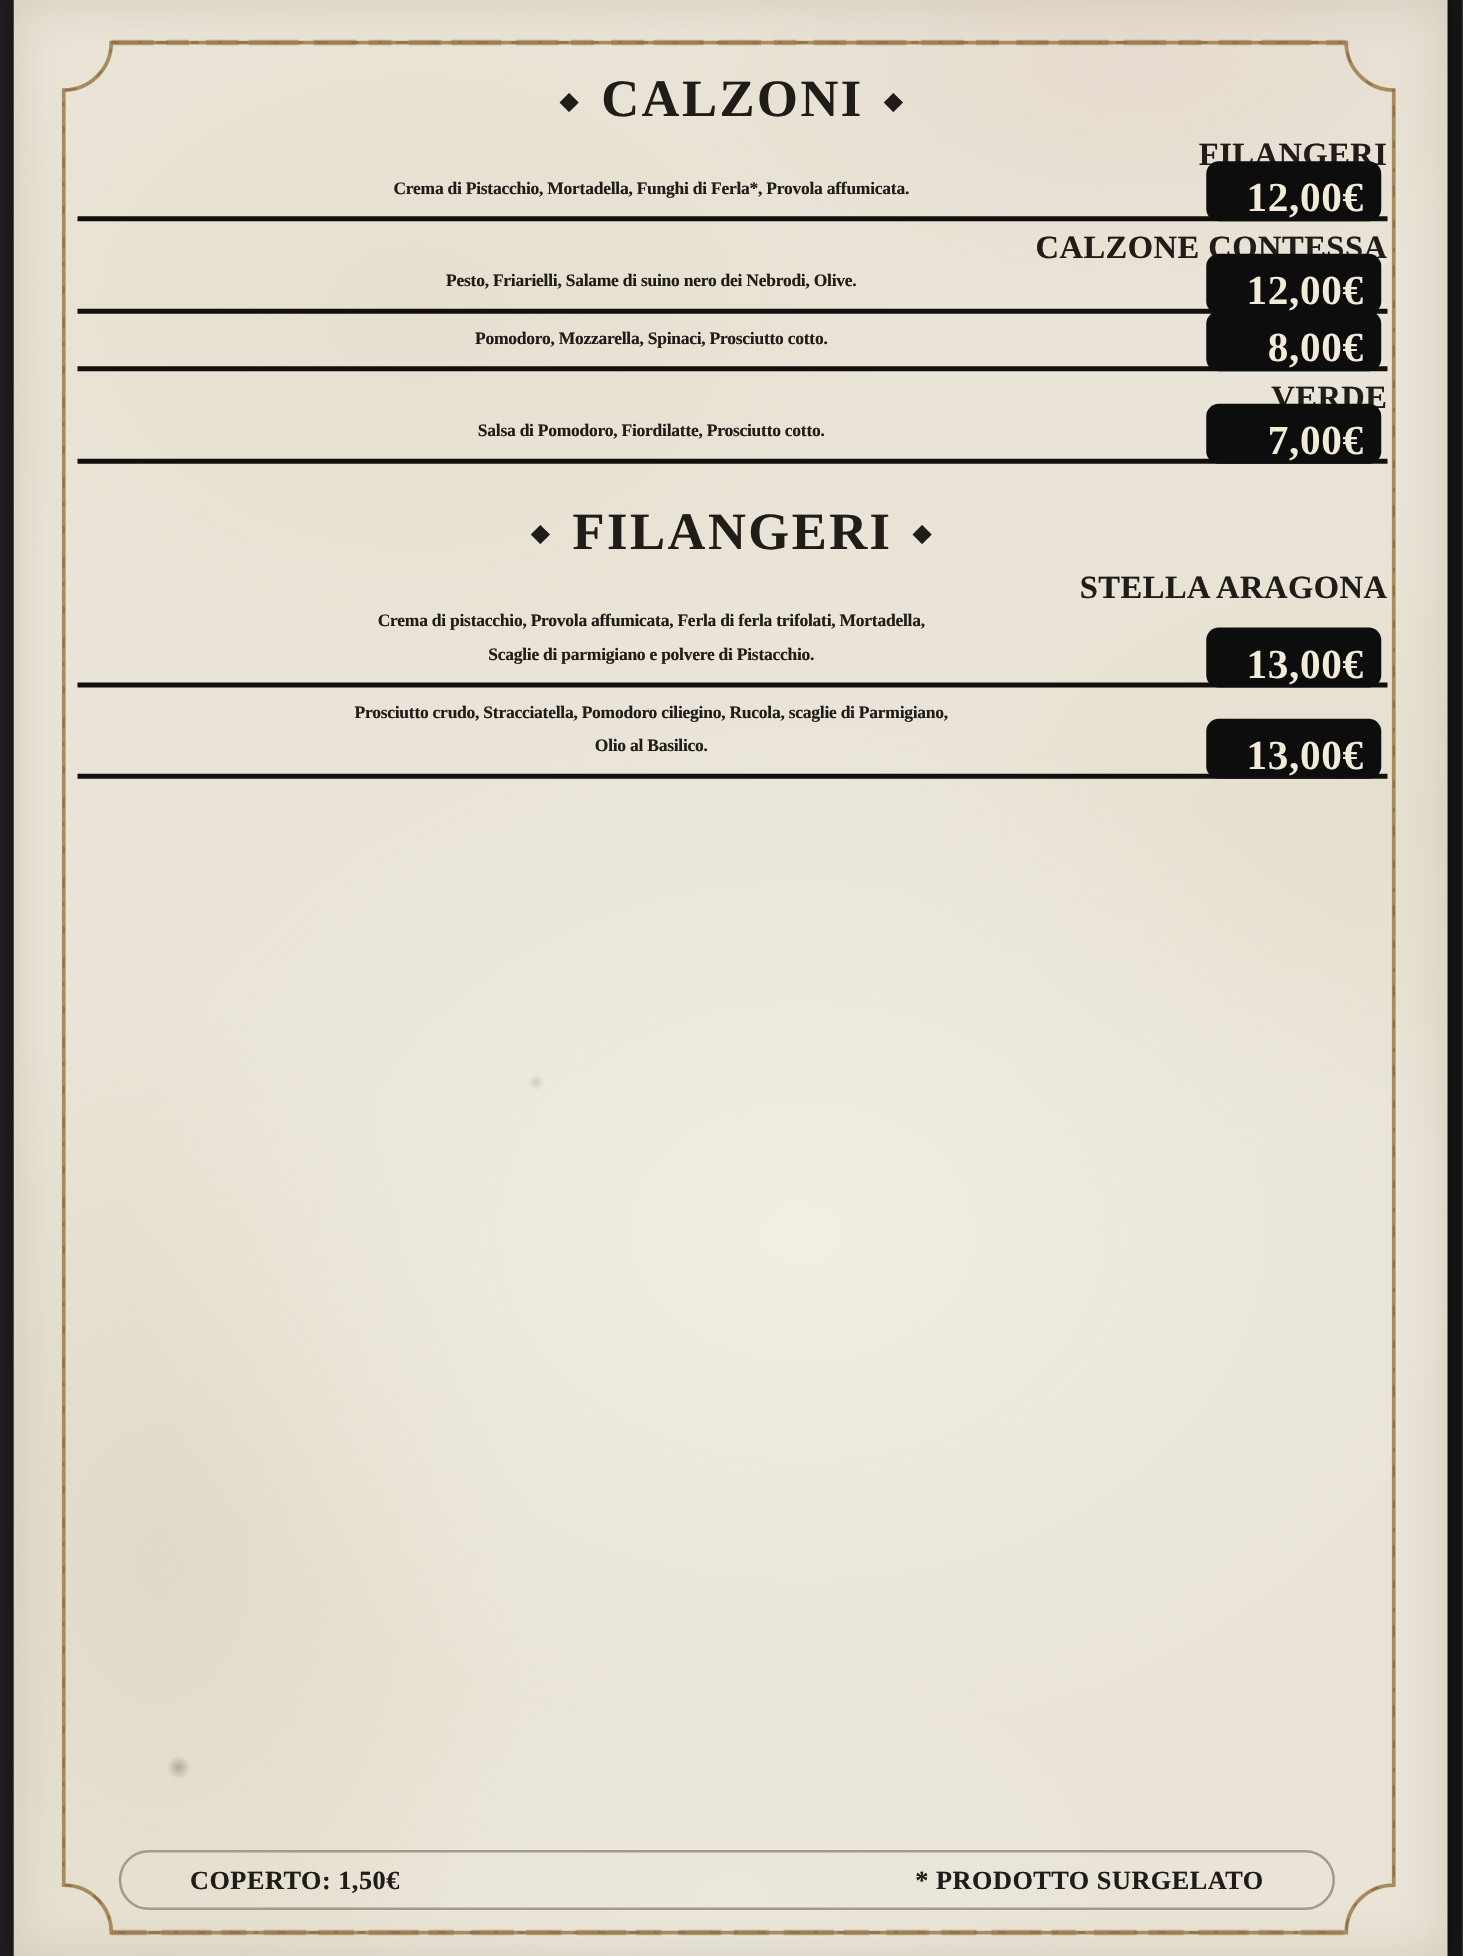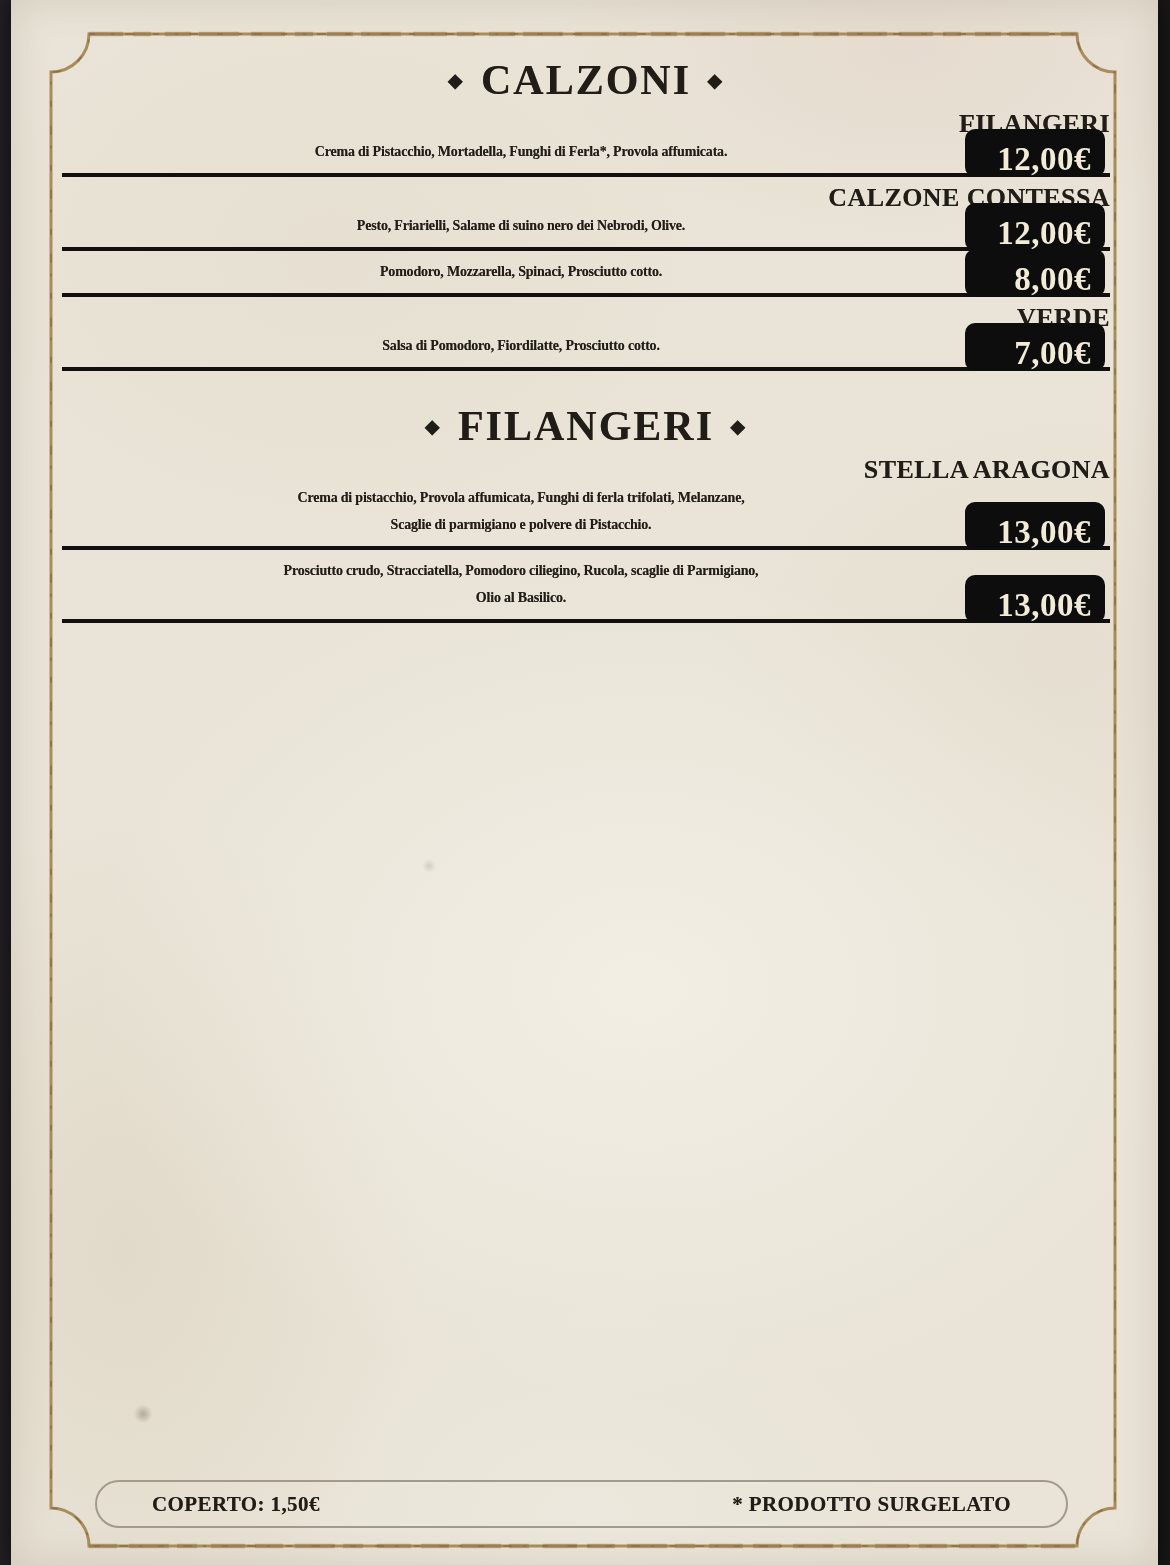--- a/index.html
+++ b/index.html
@@ -157,21 +157,21 @@
     </div>
 
     <div class="section-title second">
       <span class="diamond">◆</span>
       <span>FILANGERI</span>
       <span class="diamond">◆</span>
     </div>
 
     <div class="menu-item">
       <div class="item-name">STELLA ARAGONA</div>
-      <div class="item-desc">Crema di pistacchio, Provola affumicata, Funghi di ferla trifolati, Melanzane,
+      <div class="item-desc">Crema di pistacchio, Provola affumicata, Ferla di ferla trifolati, Mortadella,
 Scaglie di parmigiano e polvere di Pistacchio.</div>
       <div class="price-tag">13,00€</div>
     </div>
 
     <div class="menu-item">
       <div class="item-desc">Prosciutto crudo, Stracciatella, Pomodoro ciliegino, Rucola, scaglie di Parmigiano,
 Olio al Basilico.</div>
       <div class="price-tag">13,00€</div>
     </div>
 

